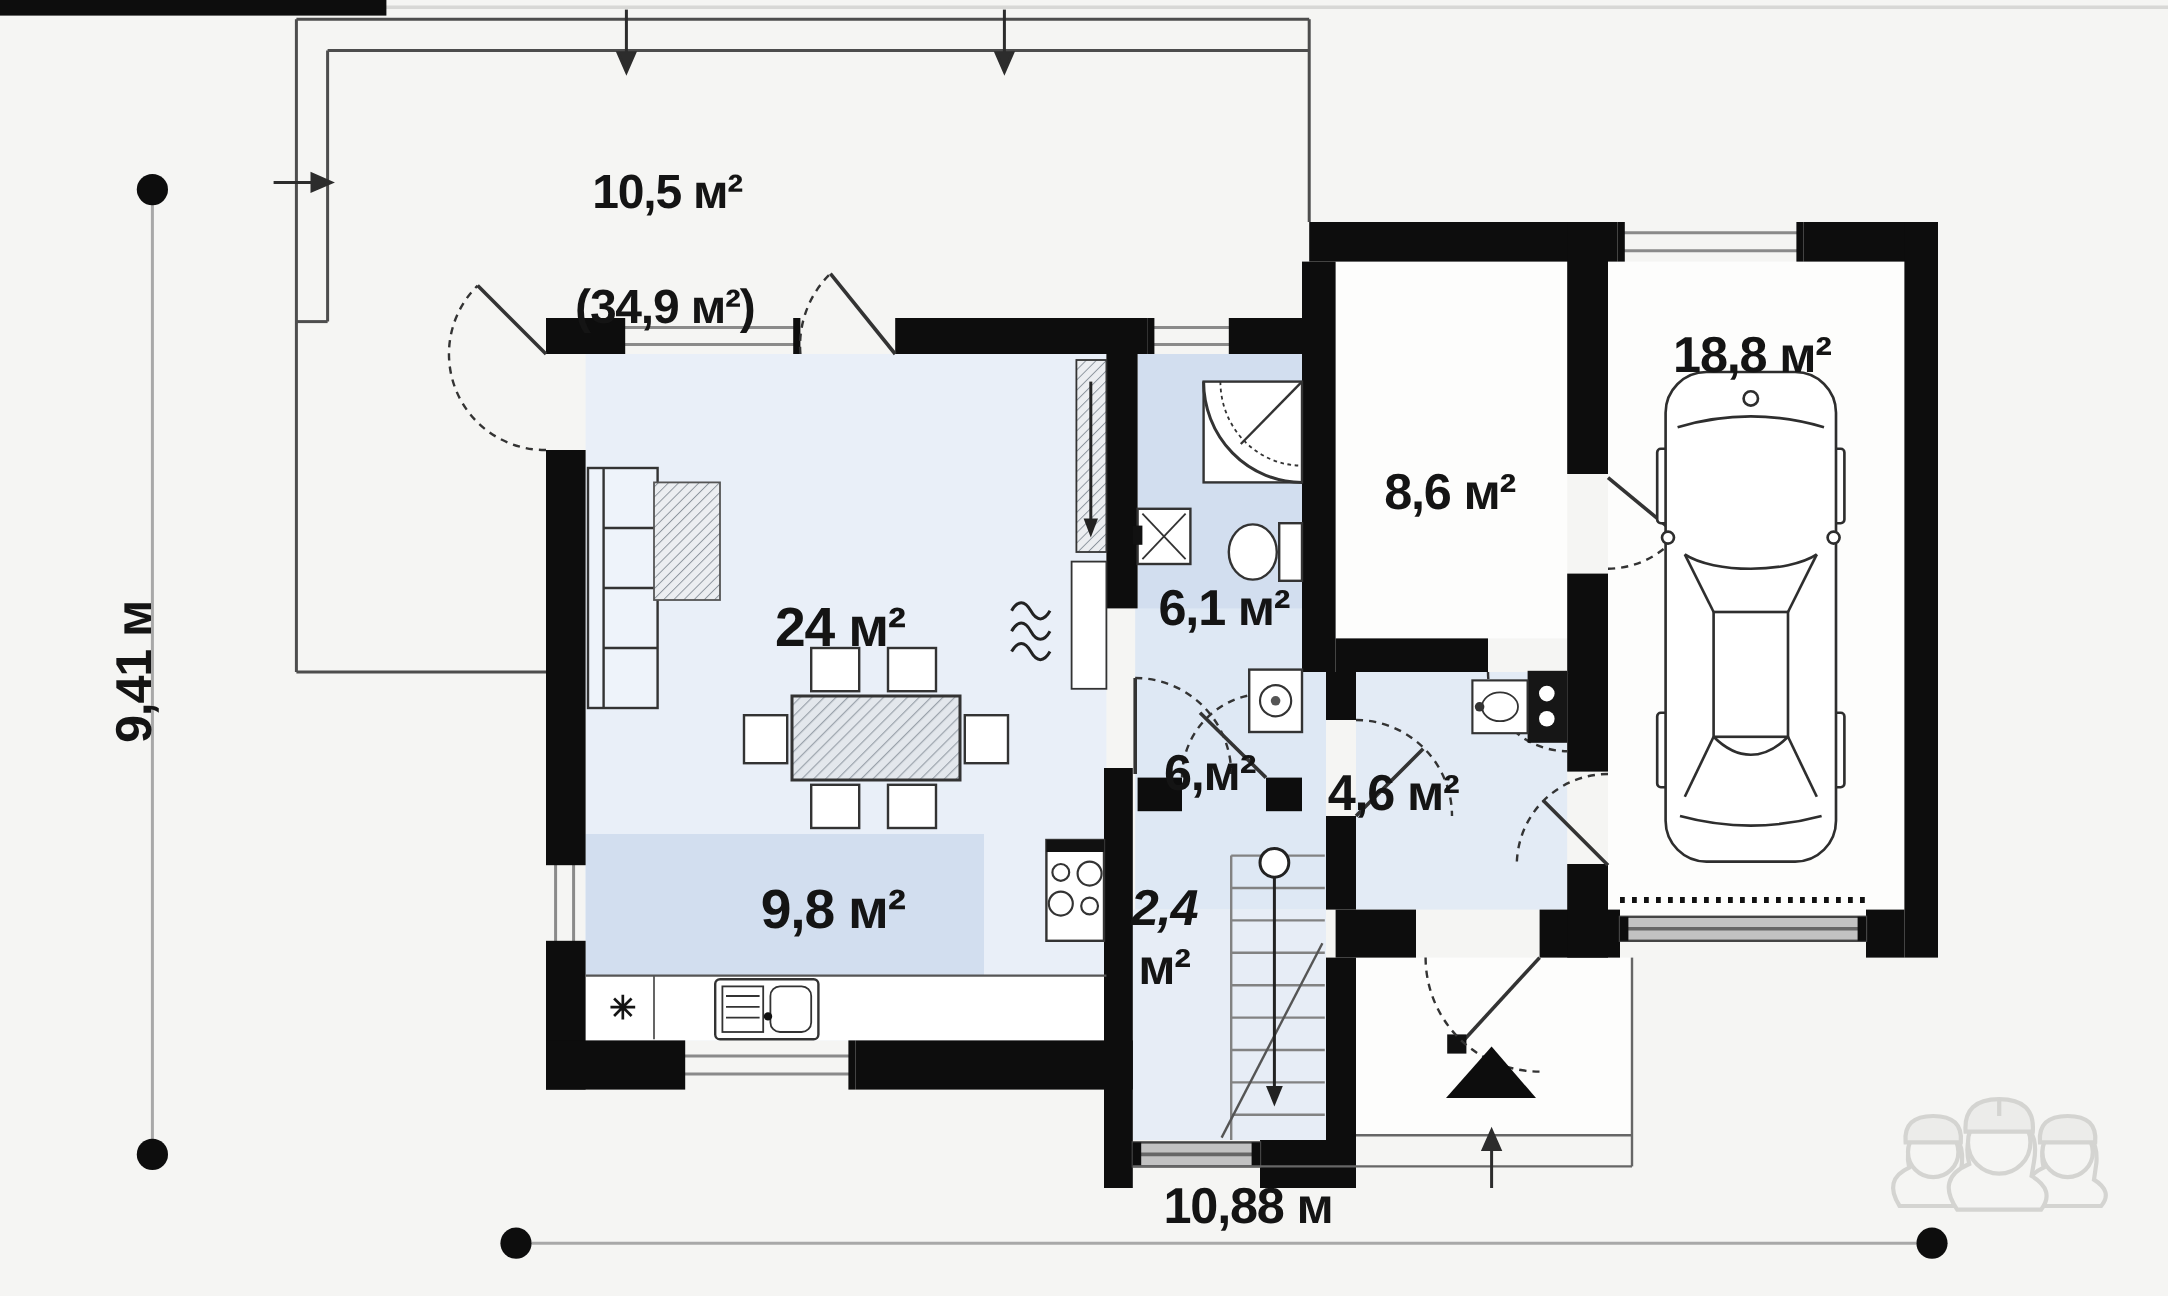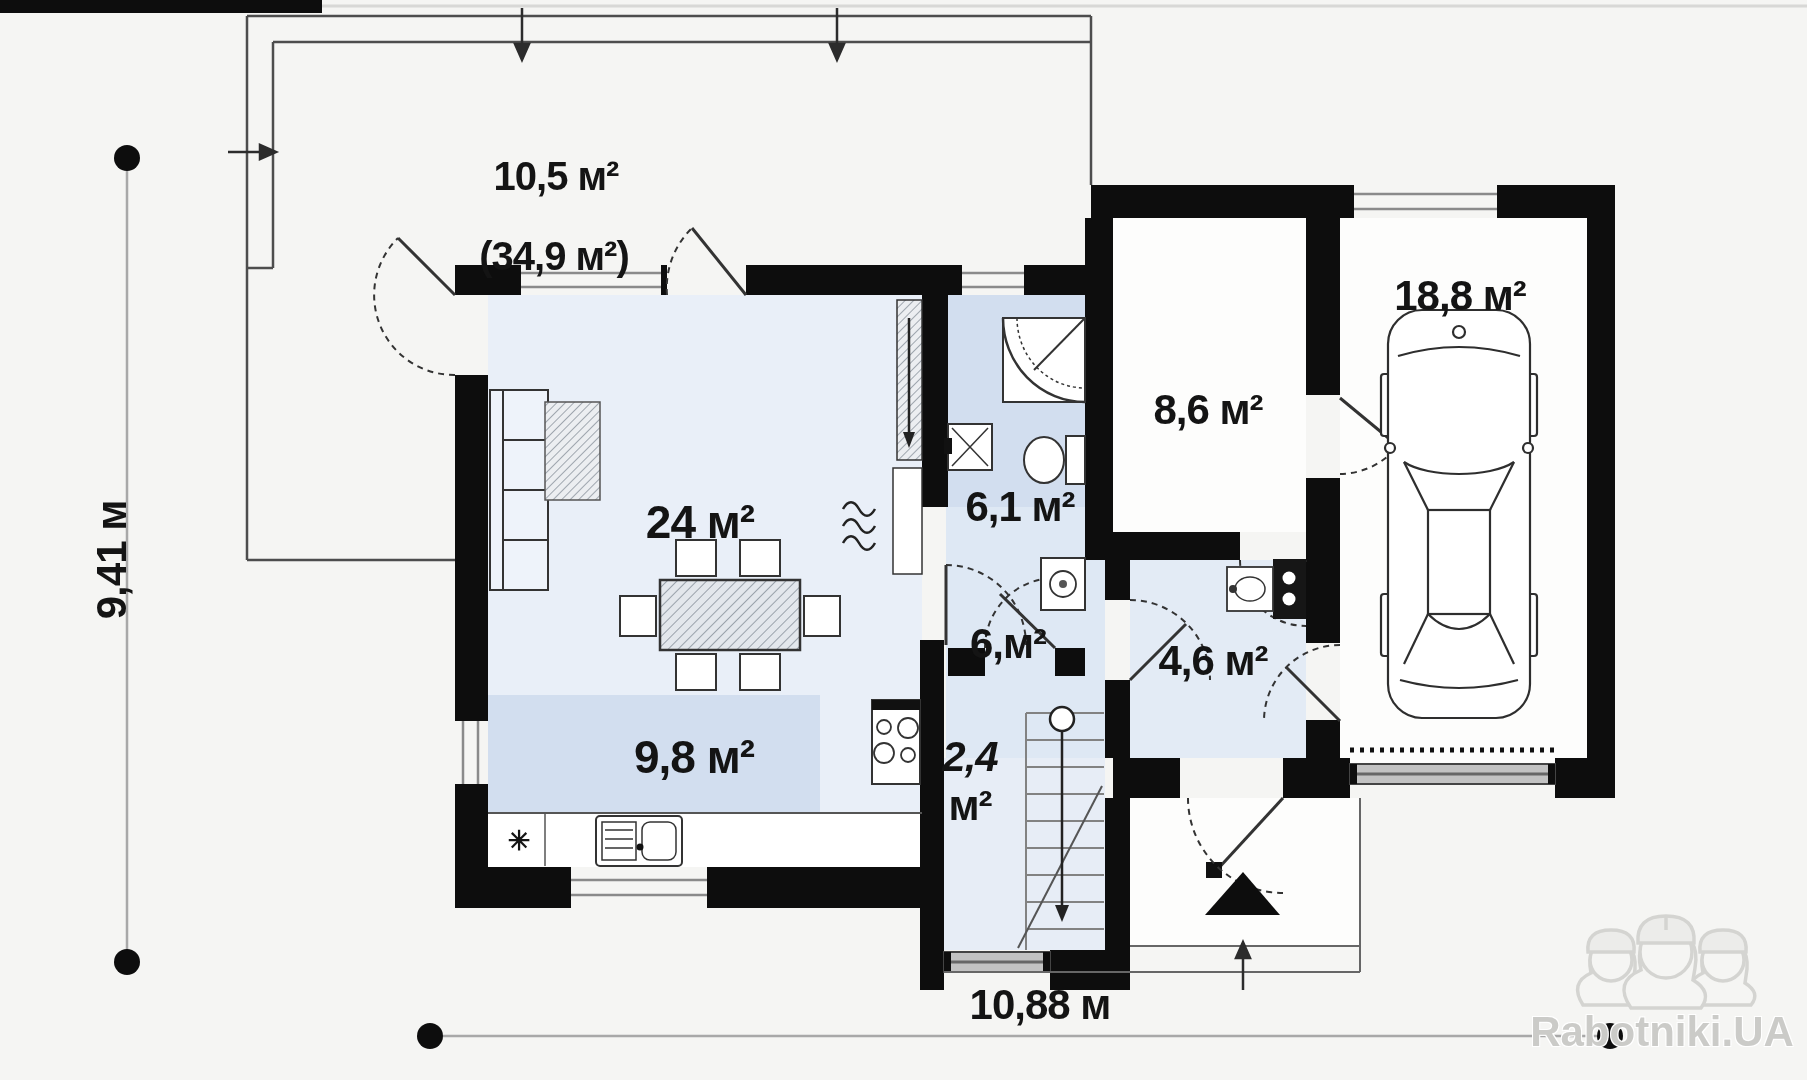--- a/index.html
+++ b/index.html
@@ -323,29 +323,28 @@
     <circle cx="1723" cy="960" r="21"></circle>
     <path d="M1588,952 q-2,-22 23,-22 q25,0 23,22 z" fill="#ececea"></path>
     <path d="M1700,952 q-2,-22 23,-22 q25,0 23,22 z" fill="#ececea"></path>
     <path d="M1631,1008 q-18,-26 10,-38 q-8,-34 26,-36 q34,-2 28,34 l-2,12 q20,12 8,28 z" fill="#f5f5f3"></path>
     <circle cx="1666" cy="952" r="26"></circle>
     <path d="M1638,943 q-2,-27 28,-27 q30,0 28,27 z" fill="#ececea"></path>
     <line x1="1666" y1="916" x2="1666" y2="930"></line>
   </g>
 </svg>
 
-<div class="lbl small" style="left:556px;top:176px;">10,5 м²</div>
+<div class="lbl small" style="left:556px;top:160px;">10,5 м²</div>
 <div class="lbl small" style="left:554px;top:208px;margin-top:48px;">(34,9 м²)</div>
 <div class="lbl big" style="left:700px;top:522px;">24 м²</div>
 <div class="lbl big" style="left:694px;top:757px;">9,8 м²</div>
 <div class="lbl" style="left:1020px;top:507px;text-align:center;">6,1 м²</div>
 <div class="lbl" style="left:1008px;top:644px;">6,м²</div>
-<div class="lbl" style="left:1213px;top:661px;">4,6 м²</div>
+<div class="lbl" style="left:1161px;top:661px;">4,6 м²</div>
 <div class="lbl" style="left:1208px;top:410px;">8,6 м²</div>
 <div class="lbl" style="left:1460px;top:296px;text-align:right;">18,8 м²</div>
 <div class="lbl" style="left:970px;top:757px;font-style:italic;">2,4</div>
 <div class="lbl" style="left:970px;top:806px;">м²</div>
 <div class="lbl star" style="left:519px;top:841px;">✳</div>
 <div class="lbl rot" style="left:112px;top:560px;">9,41 м</div>
 <div class="lbl" style="left:1040px;top:1005px;">10,88 м</div>
-<div class="watermark-text" style="left:1662px;top:1032px;">Rabotniki.UA</div>
 
 </div>
 
 </body></html>

